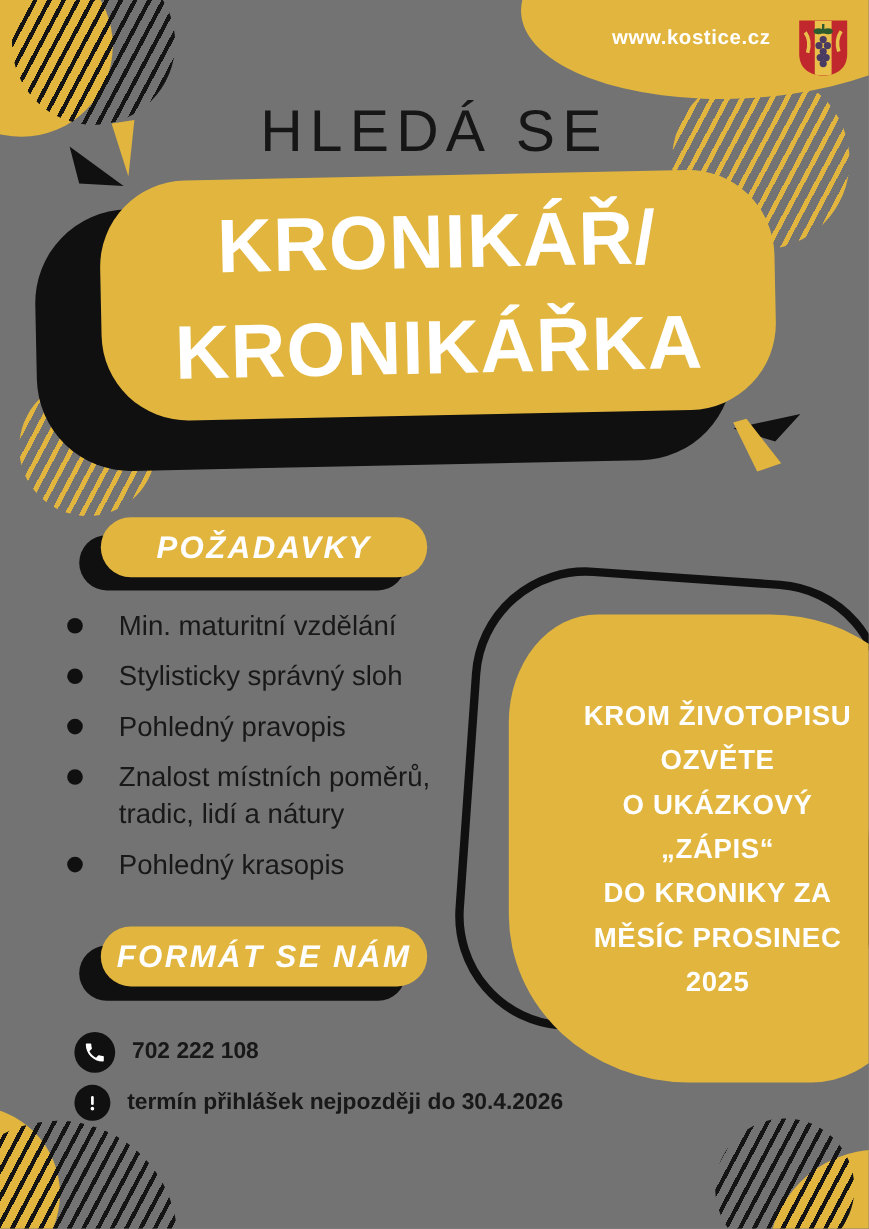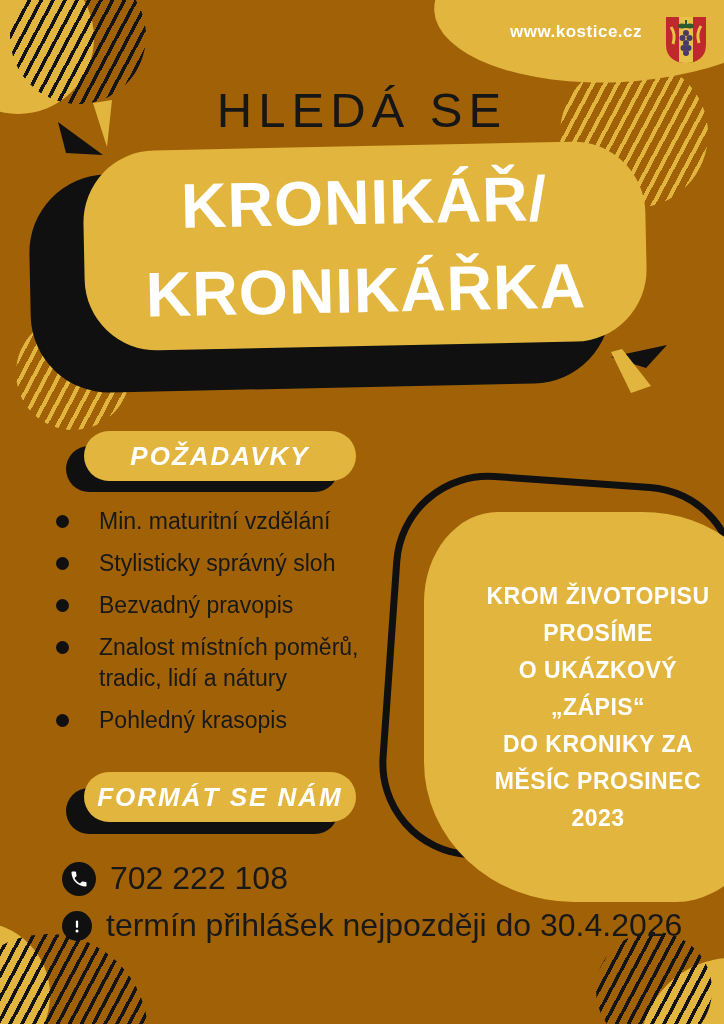--- a/index.html
+++ b/index.html
@@ -1,18 +1,18 @@
 <!DOCTYPE html>
 <html><head>
 <meta charset="utf-8">
 <style>
   html,body{margin:0;padding:0;background:#888;}
   #poster{
     position:relative;width:724px;height:1024px;margin:0 auto;
-    background:#a16207;overflow:hidden;
+    background:#737373;overflow:hidden;
     font-family:"Liberation Sans",sans-serif;
   }
   .abs{position:absolute;}
   .circle{border-radius:50%;}
   .yellow{background:#E2B63E;}
   .stripes-black{
     background-image:repeating-linear-gradient(0deg,#141414 0 3.5px,transparent 3.5px 10.5px);
     border-radius:50%;transform:rotate(-62deg);
   }
   .stripes-yellow{
@@ -64,21 +64,21 @@
   .note-outline{left:386px;top:478px;width:332px;height:372px;border:7px solid #101010;border-radius:95px;transform:rotate(4deg);z-index:1;background:transparent;}
   .note-blob{
     left:424px;top:512px;width:348px;height:390px;z-index:2;
     border-radius:74px 130px 96px 150px / 90px 110px 120px 140px;
     display:flex;flex-direction:column;align-items:center;justify-content:center;
     text-align:center;color:#fff;font-weight:bold;font-size:23px;line-height:37px;letter-spacing:.5px;
   }
 
   
   .contacts{left:62px;top:860px;z-index:3;display:flex;flex-direction:column;gap:10px;}
-  .contact-row{display:flex;align-items:center;gap:14px;font-size:32px;color:#181818;}
+  .contact-row{display:flex;align-items:center;gap:14px;font-size:19px;color:#181818;font-weight:bold;}
   .icon-circle{width:34px;height:34px;border-radius:50%;background:#101010;display:flex;align-items:center;justify-content:center;flex:0 0 34px;}
   .icon-circle.small{width:30px;height:30px;flex:0 0 30px;}
 
   
   .c-yellow-bl{left:-96px;top:922px;width:146px;height:146px;z-index:1;}
   .c-stripe-bl{left:-52px;top:934px;width:200px;height:200px;z-index:2;}
   .c-yellow-br{left:640px;top:958px;width:184px;height:184px;z-index:1;}
   .c-stripe-br{left:596px;top:932px;width:116px;height:116px;z-index:2;}
 </style>
 </head>
@@ -142,41 +142,41 @@
     <li>
         <span class="dot"></span>
         <span>Min. maturitní vzdělání</span>
       </li>
     <li>
         <span class="dot"></span>
         <span>Stylisticky správný sloh</span>
       </li>
     <li>
         <span class="dot"></span>
-        <span>Bezvadný pravopis</span>
+        <span>Pohledný pravopis</span>
       </li>
     <li>
         <span class="dot"></span>
         <span>Znalost místních poměrů, tradic, lidí a nátury</span>
       </li>
     <li>
         <span class="dot"></span>
         <span>Pohledný krasopis</span>
       </li>
   </ul>
 
   <div class="abs note-outline"></div>
   <div class="abs yellow note-blob">
     <span>KROM ŽIVOTOPISU</span>
-    <span>PROSÍME</span>
+    <span>OZVĚTE</span>
     <span>O UKÁZKOVÝ</span>
     <span>„ZÁPIS“</span>
     <span>DO KRONIKY ZA</span>
     <span>MĚSÍC PROSINEC</span>
-    <span>2023</span>
+    <span>2025</span>
   </div>
 
   <div class="abs btn-shadow call-shadow"></div>
   <div class="abs yellow btn call-btn">FORMÁT SE NÁM</div>
 
   <div class="abs contacts">
     <div class="contact-row">
       <span class="icon-circle">
         <svg width="20" height="20" viewBox="0 0 24 24">
             <path fill="#fff" d="M6.62 10.79c1.44 2.83 3.76 5.14 6.59 6.59l2.2-2.2c.27-.27.67-.36 1.02-.24 1.12.37 2.33.57 3.57.57.55 0 1 .45 1 1V20c0 .55-.45 1-1 1-9.39 0-17-7.61-17-17 0-.55.45-1 1-1h3.5c.55 0 1 .45 1 1 0 1.25.2 2.45.57 3.57.11.35.03.74-.25 1.02l-2.2 2.2z"></path>

